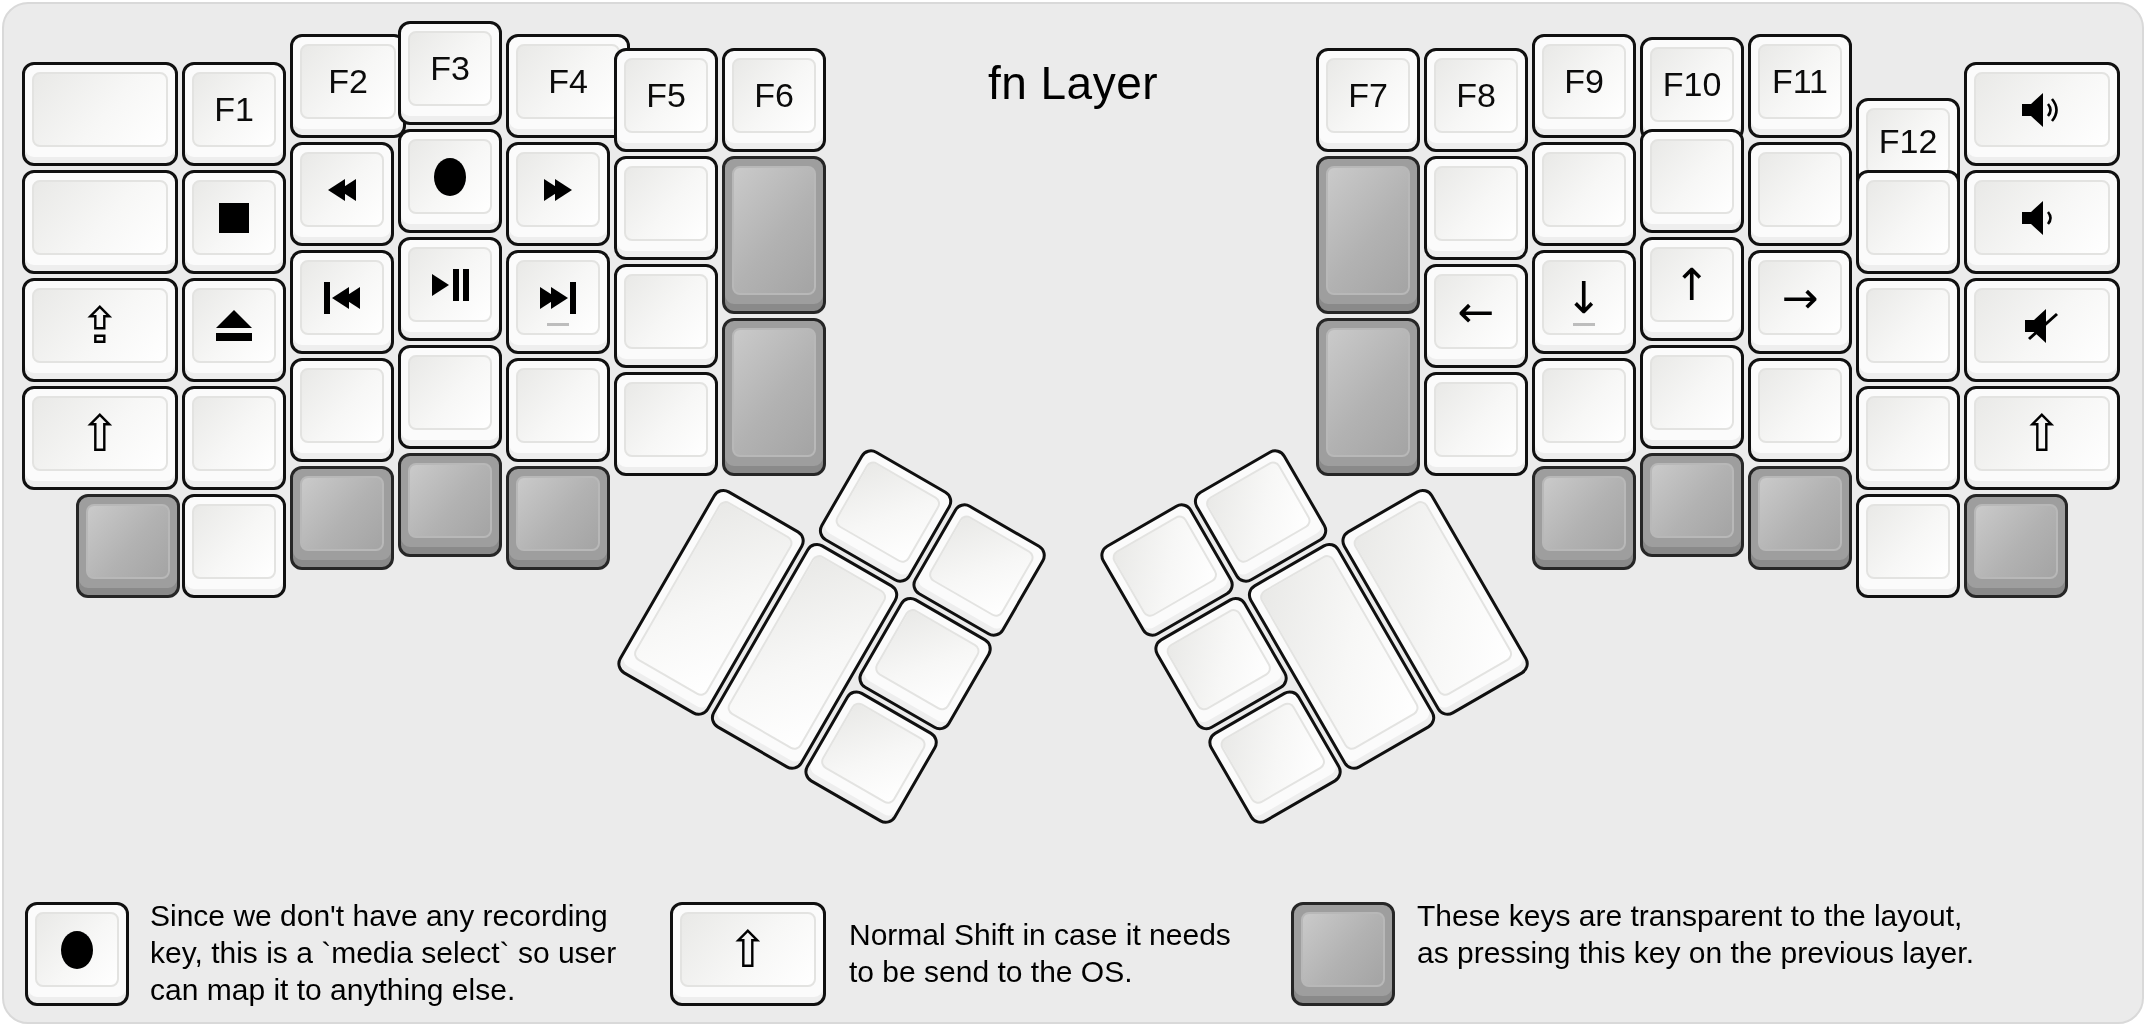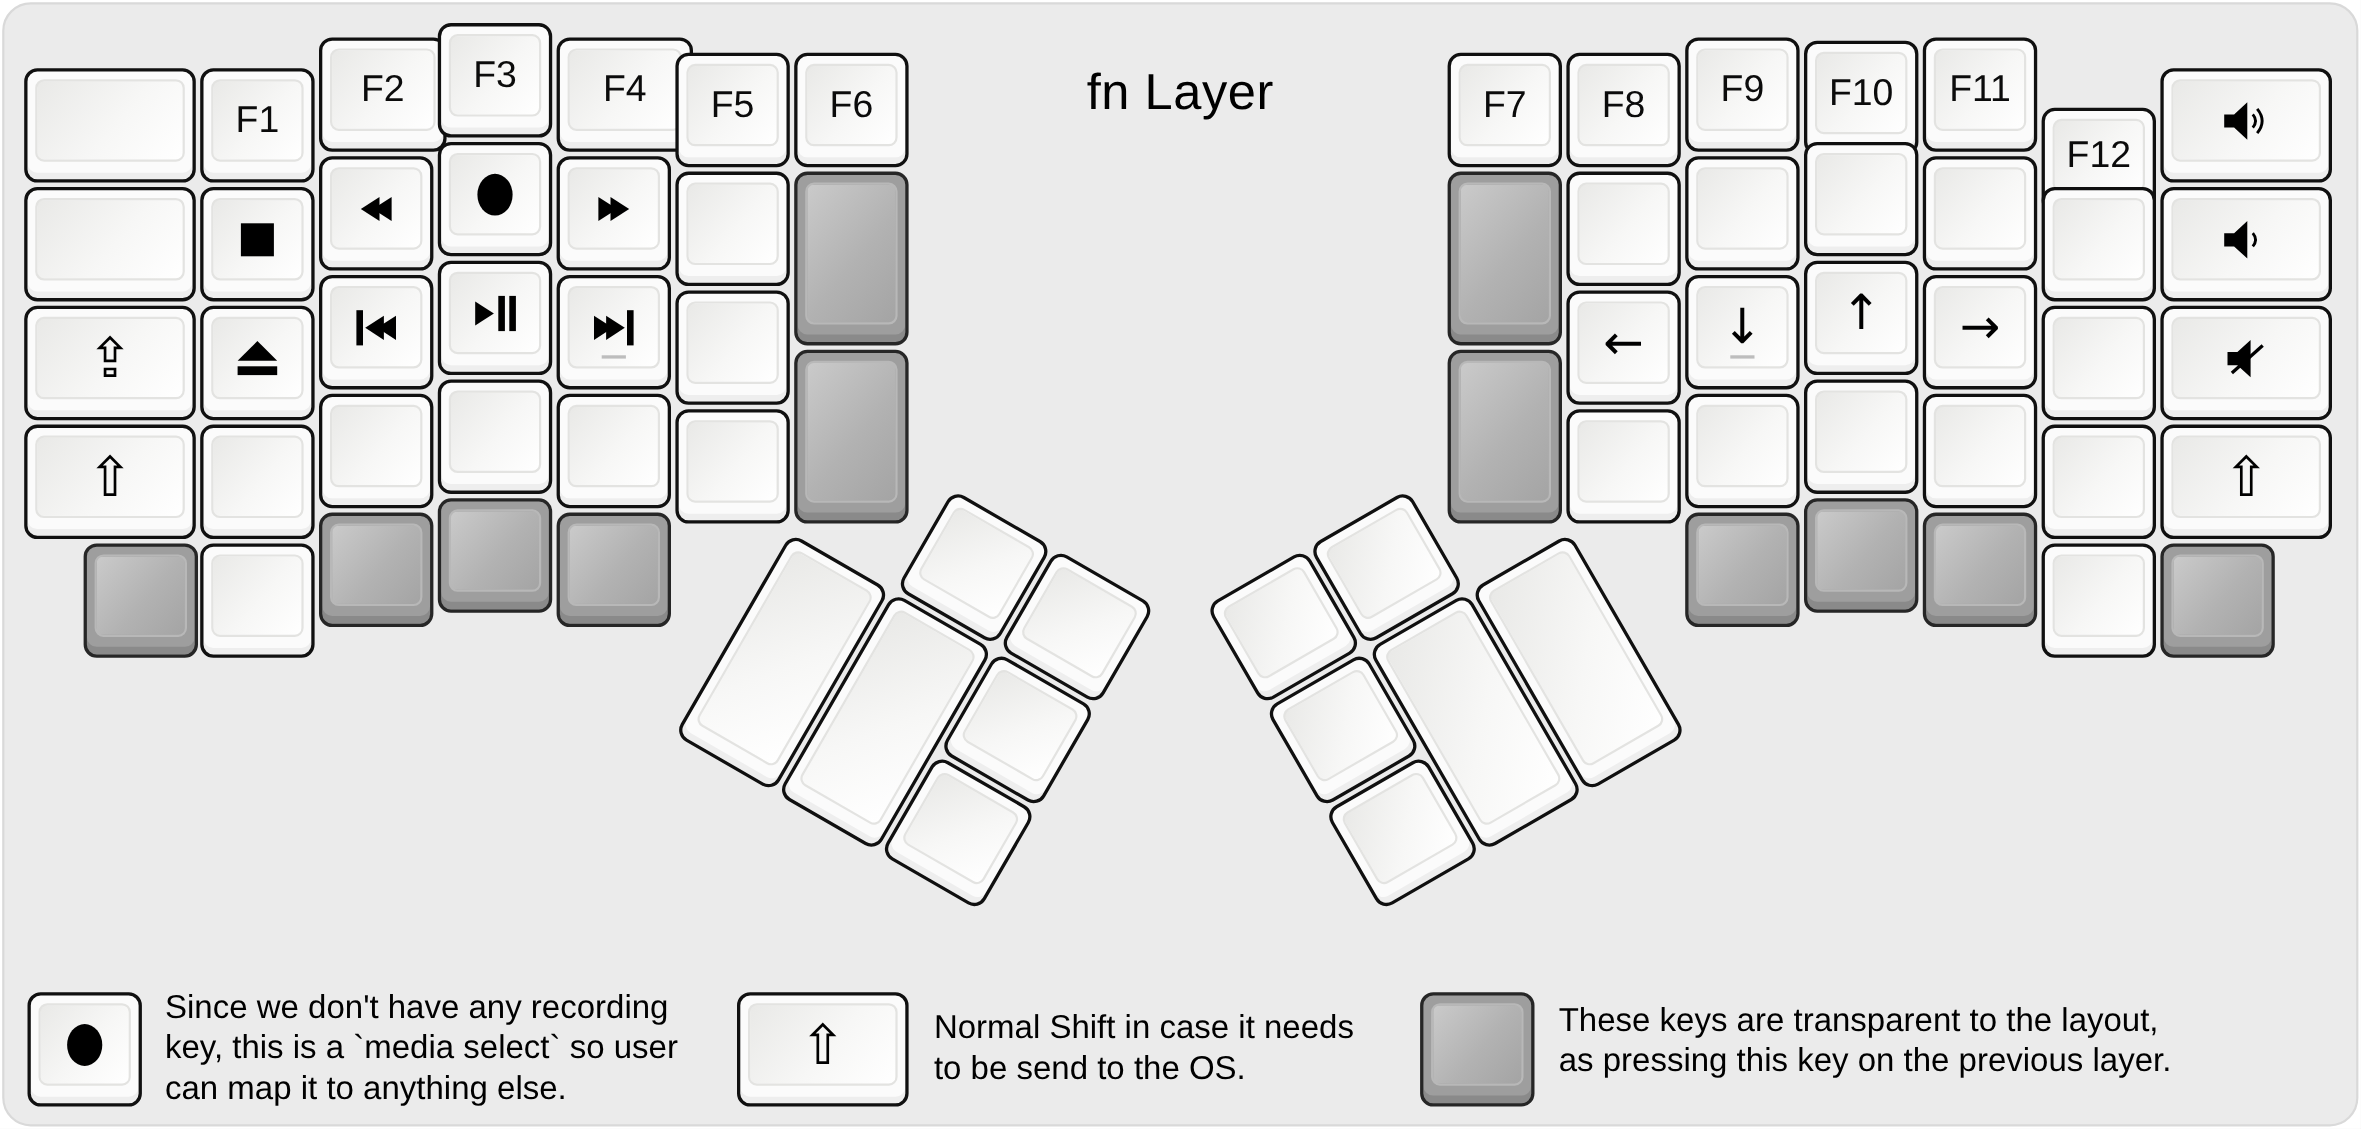--- a/index.html
+++ b/index.html
@@ -402,18 +402,18 @@
           <span class="g g-shift">⇧</span>
         </div>
       </div>
       <div class="legend-text" style="left: 849px; top: 916px;">
         <div>Normal Shift in case it needs</div>
         <div>to be send to the OS.</div>
       </div>
       <div class="key gray" style="left: 1291px; top: 902px; width: 104px; height: 104px;">
         <div class="keytop"></div>
       </div>
-      <div class="legend-text" style="left: 1417px; top: 897px; margin-top: 12px;">
+      <div class="legend-text" style="left: 1417px; top: 897px;">
         <div>These keys are transparent to the layout,</div>
         <div>as pressing this key on the previous layer.</div>
       </div>
     </div>
 </div>
 
 </body></html>

